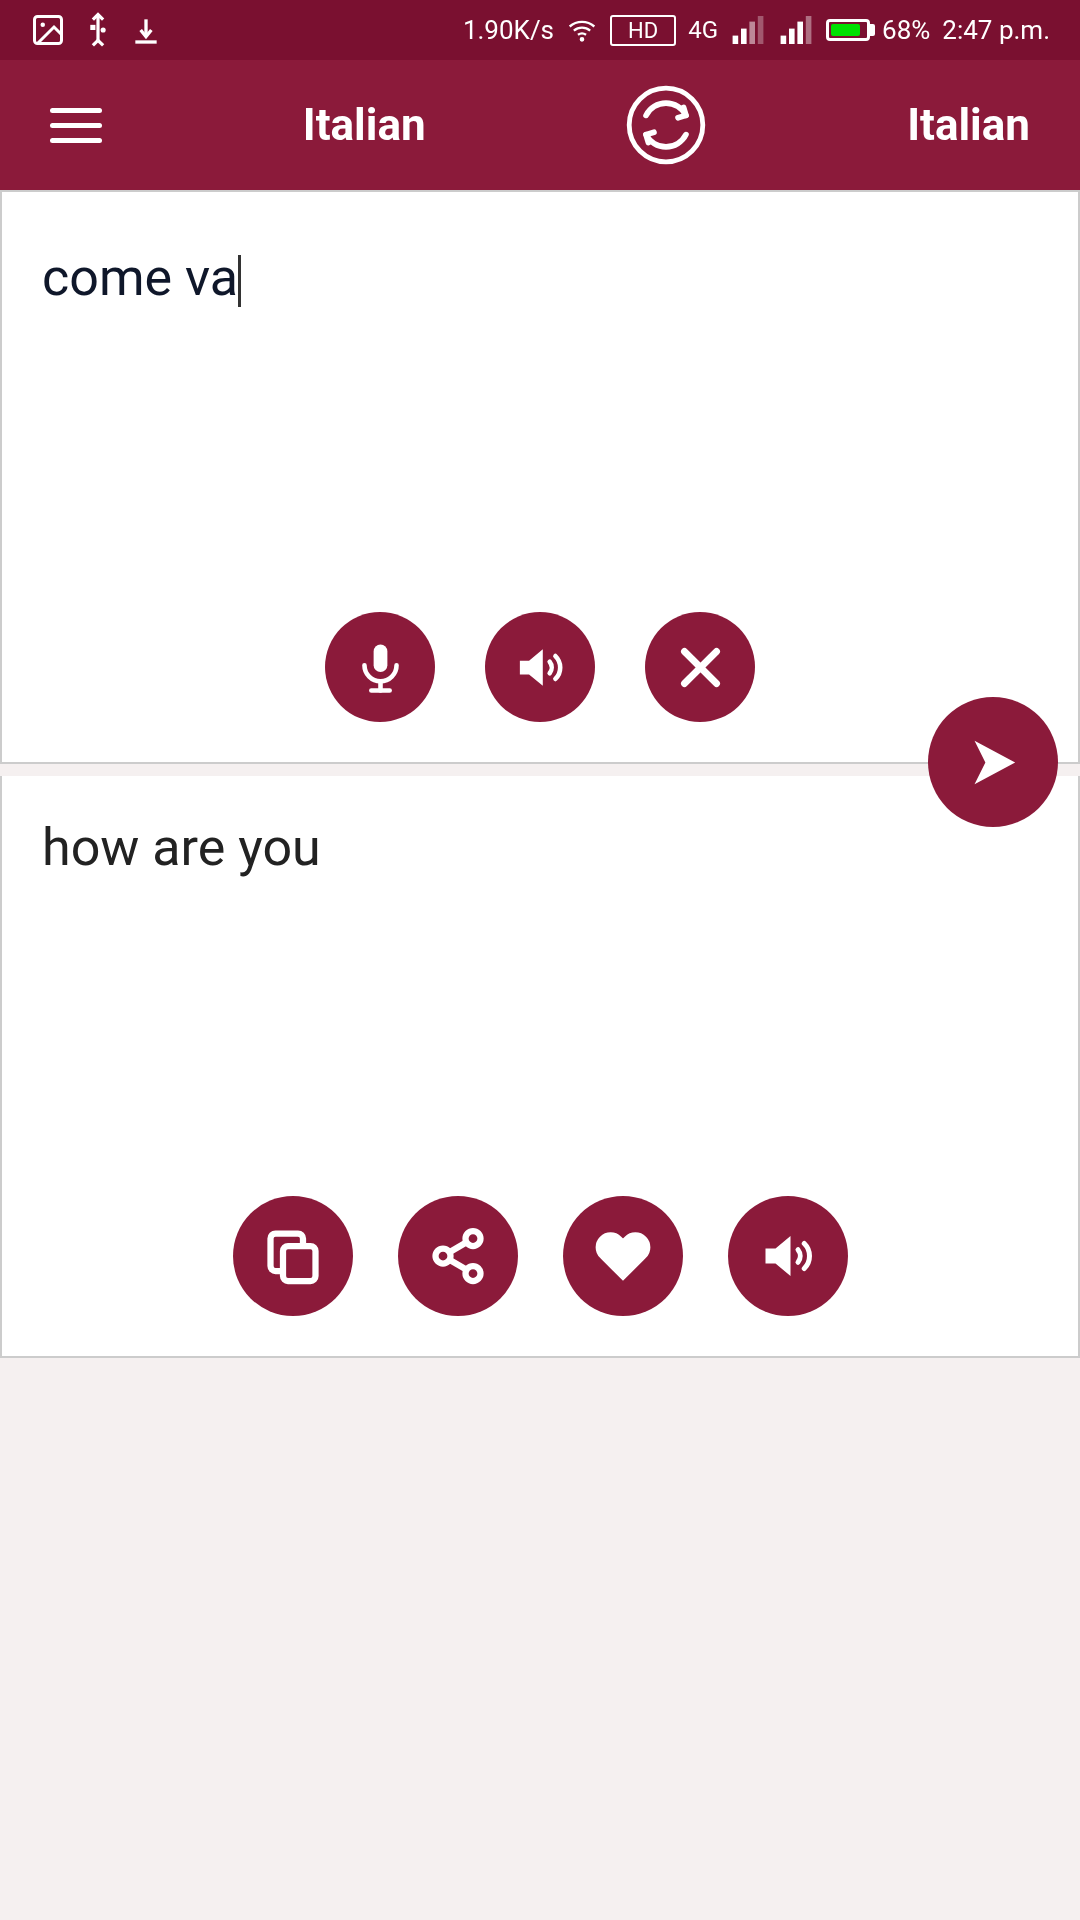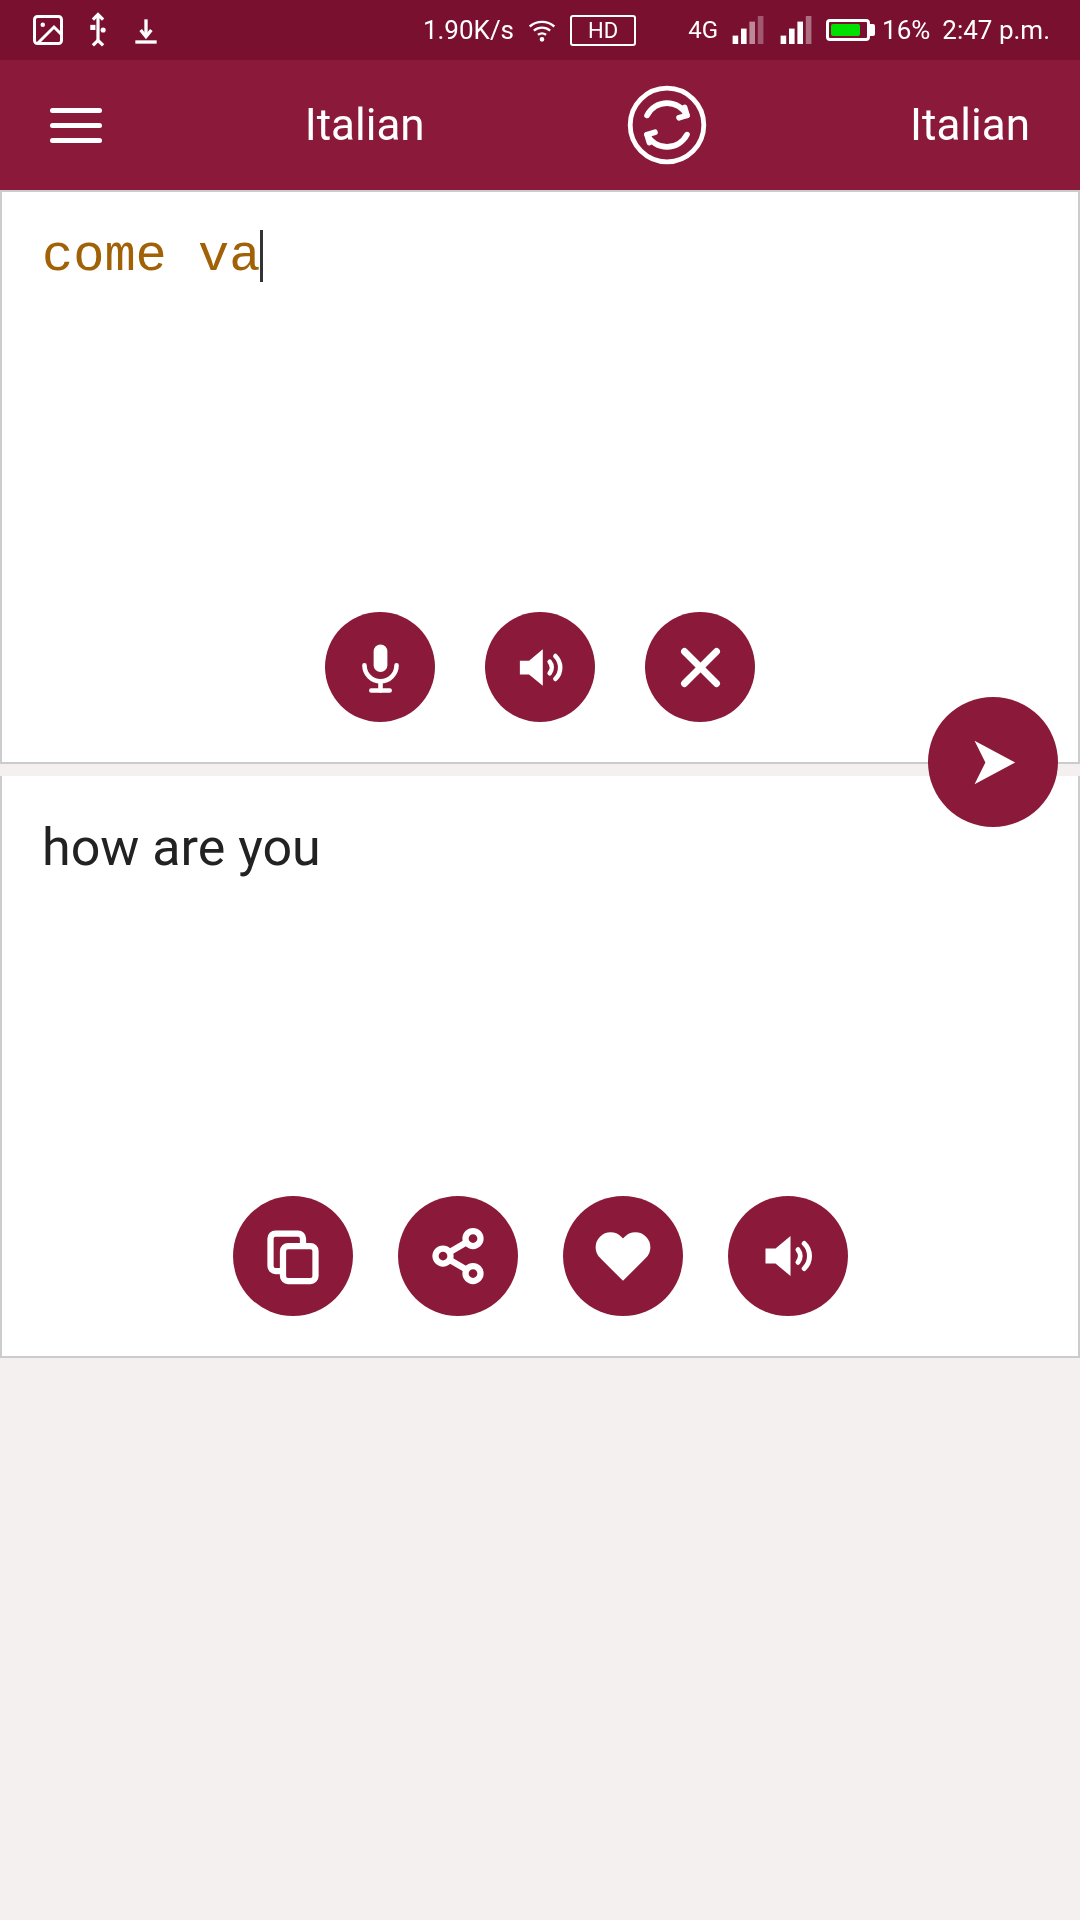--- a/index.html
+++ b/index.html
@@ -84,21 +84,21 @@
     }
     .toolbar-menu span {
       display: block;
       width: 52px;
       height: 5px;
       background: white;
       border-radius: 3px;
     }
     .toolbar-lang {
       font-size: 44px;
-      font-weight: normal;
+      font-weight: bold;
       color: white;
     }
     .toolbar-swap {
       width: 80px;
       height: 80px;
       cursor: pointer;
     }
     .toolbar-swap svg {
       width: 80px;
       height: 80px;
@@ -114,26 +114,25 @@
     
     .input-panel {
       background: white;
       border: 2px solid #ccc;
       margin: 0;
       position: relative;
       min-height: 540px;
     }
     .input-text {
       font-size: 52px;
-      color: #a16207;
-      padding: 29px 40px 140px 40px;
+      color: #0f172a;
+      padding: 50px 40px 140px 40px;
       min-height: 400px;
       line-height: 1.4;
       position: relative;
-      font-family: Liberation Mono, monospace;
     }
     .cursor {
       display: inline-block;
       width: 3px;
       height: 52px;
       background: #333;
       vertical-align: middle;
       animation: blink 1s infinite;
     }
     @keyframes blink {
@@ -264,40 +263,40 @@
 
     <svg width="32" height="28" viewBox="0 0 24 24" fill="none" stroke="white" stroke-width="2">
       <path d="M5 12.55a11 11 0 0 1 14 0"></path>
       <path d="M1.42 9a16 16 0 0 1 21.16 0"></path>
       <path d="M8.53 16.11a6 6 0 0 1 6.95 0"></path>
       <circle cx="12" cy="20" r="1" fill="white"></circle>
     </svg>
 
     <span style="font-size:22px;border:2px solid white;padding:1px 16px;border-radius:3px;">HD</span>
 
-    <span style="font-size:24px;margin-left:40px;">4G</span>
+    <span style="font-size:24px;">4G</span>
 
     <svg width="36" height="28" viewBox="0 0 24 20">
       <rect x="1" y="14" width="4" height="6" fill="white"></rect>
       <rect x="7" y="9" width="4" height="11" fill="white"></rect>
       <rect x="13" y="4" width="4" height="16" fill="white" opacity="0.5"></rect>
       <rect x="19" y="0" width="4" height="20" fill="white" opacity="0.3"></rect>
     </svg>
 
     <svg width="36" height="28" viewBox="0 0 24 20">
       <rect x="1" y="14" width="4" height="6" fill="white"></rect>
       <rect x="7" y="9" width="4" height="11" fill="white"></rect>
       <rect x="13" y="4" width="4" height="16" fill="white"></rect>
       <rect x="19" y="0" width="4" height="20" fill="white" opacity="0.4"></rect>
     </svg>
 
     <span class="battery-icon">
       <span class="battery-fill"></span>
     </span>
-    <span>16%</span>
+    <span>68%</span>
     <span>2:47 p.m.</span>
   </div>
 </div>
 
 <div class="toolbar">
   <div class="toolbar-menu">
     <span></span>
     <span></span>
     <span></span>
   </div>

